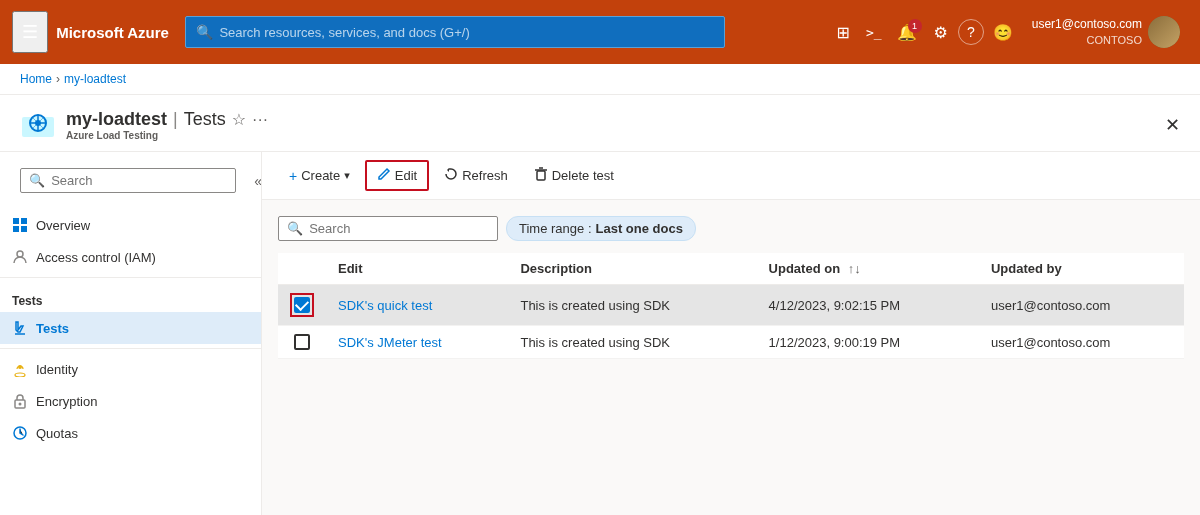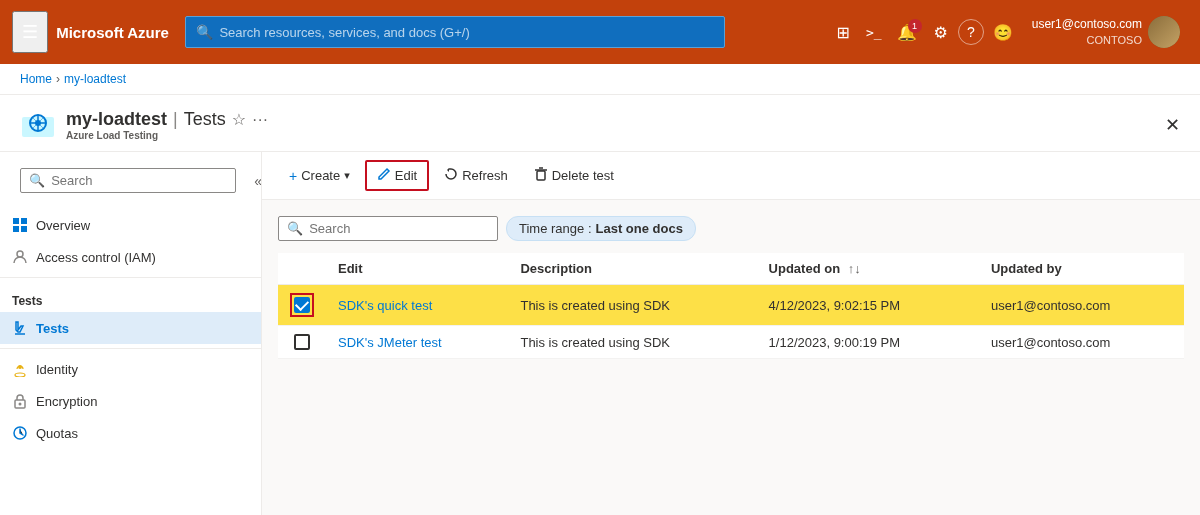--- a/index.html
+++ b/index.html
@@ -290,21 +290,21 @@
       white-space: nowrap;
     }
     .data-table th.sortable { cursor: pointer; }
     .sort-icon { color: #605e5c; margin-left: 4px; }
     .data-table td {
       padding: 8px 12px;
       font-size: 13px;
       color: #323130;
       border-bottom: 1px solid #f3f2f1;
     }
-    .data-table tbody tr.selected { background: #fde047; }
+    .data-table tbody tr.selected { background: #e5e5e5; }
     .link-cell { color: #0078d4; text-decoration: none; cursor: pointer; }
 
     
     .cb-wrapper {
       display: flex;
       align-items: center;
       justify-content: center;
     }
     .cb-checked {
       width: 16px;

